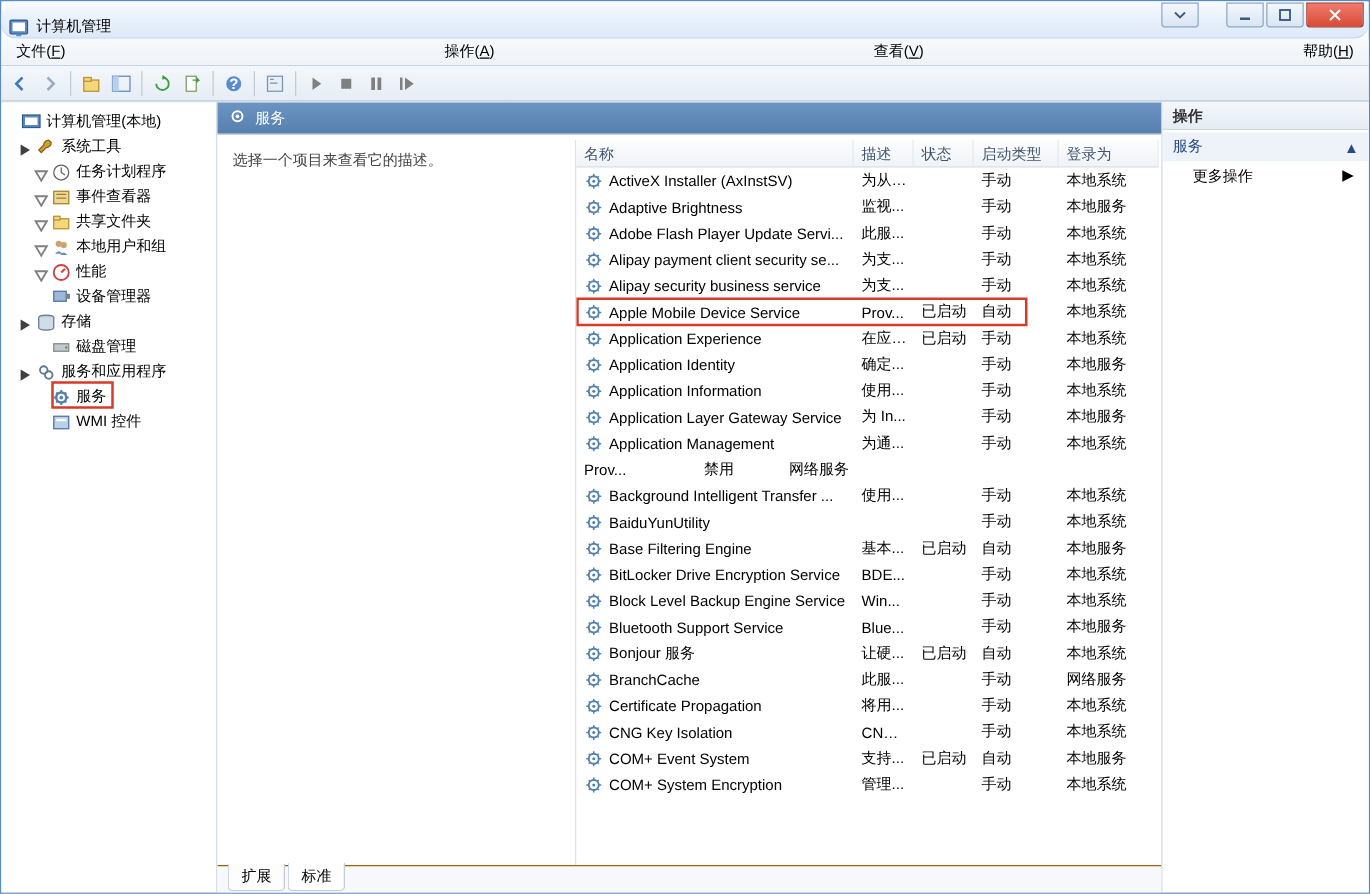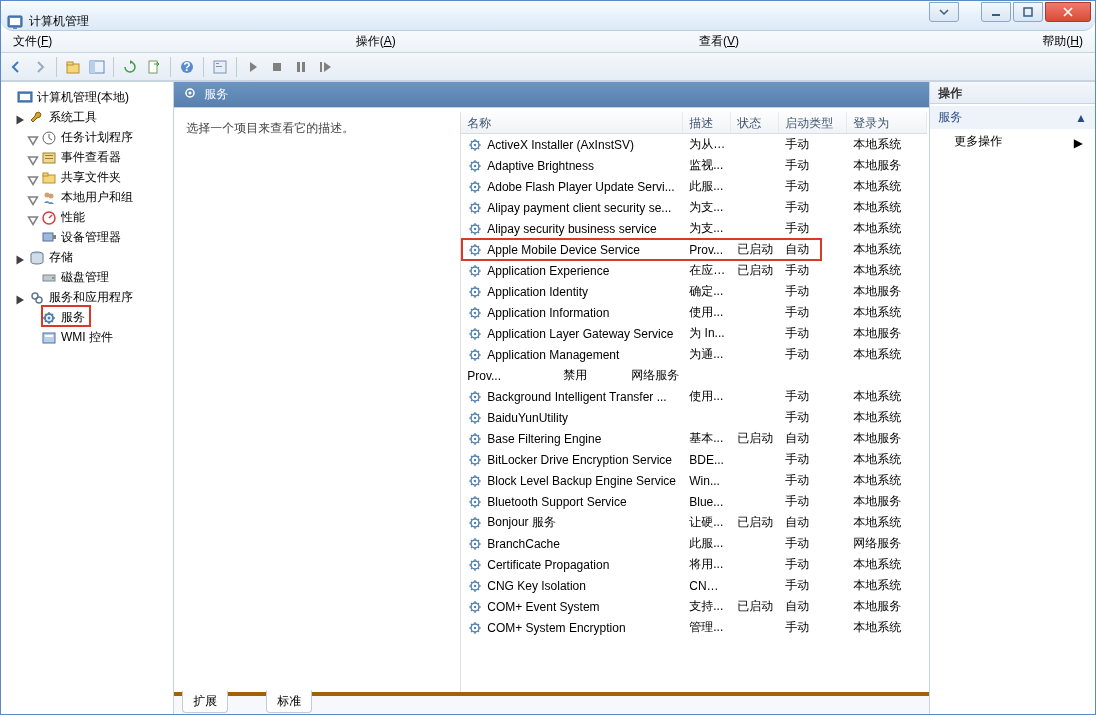--- a/index.html
+++ b/index.html
@@ -55,30 +55,30 @@
 .list-row.highlighted { position: relative; }
 .list-row.highlighted::before { content: ''; position: absolute; left: 0; right: 105px; top: -1px; bottom: -1px; border: 2px solid #d83a2a; pointer-events: none; }
 
 .col-name { width: 222px; }
 .col-desc { width: 48px; }
 .col-stat { width: 48px; }
 .col-start { width: 68px; }
 .col-login { width: 80px; }
 
 
-.tab-strip { height: 22px; border-top: 4px solid #a16207; display: flex; align-items: flex-end; padding-left: 8px; background: #f6f8fb; gap: 36px; }
+.tab-strip { height: 22px; border-top: 1px solid #a16207; display: flex; align-items: flex-end; padding-left: 8px; background: #f6f8fb; }
 .tab { padding: 2px 10px; border: 1px solid #c0ccd8; border-top: none; border-radius: 0 0 4px 4px; margin-right: 2px; background: #fdfdfd; cursor: pointer; position: relative; top: -1px; }
 .tab.active { background: #fff; border-top: 1px solid #fff; }
 
 
 .actions-panel { width: 190px; border-left: 1px solid #c8d4e0; background: #fff; display: flex; flex-direction: column; }
 .actions-header { height: 22px; background: linear-gradient(to bottom,#f4f7fb,#e6edf5); border-bottom: 1px solid #c8d4e0; padding: 3px 8px; font-weight: bold; color: #333; }
 .actions-section { padding: 2px 0; }
 .actions-section-title { background: #eef3f9; padding: 3px 8px; color: #2a4a80; display: flex; justify-content: space-between; align-items: center; cursor: pointer; }
-.actions-item { padding: 4px 12px 4px 24px; cursor: pointer; display: flex; justify-content: space-between; align-items: flex-end; }
+.actions-item { padding: 4px 12px 4px 24px; cursor: pointer; display: flex; justify-content: space-between; align-items: flex-start; }
 
 
 .list-column::-webkit-scrollbar { width: 16px; }
 .list-column::-webkit-scrollbar-track { background: #f0f0f0; }
 .list-column::-webkit-scrollbar-thumb { background: #c2cdda; border: 1px solid #a8b4c2; }
 
 </style>
 </head>
 <body>
 

